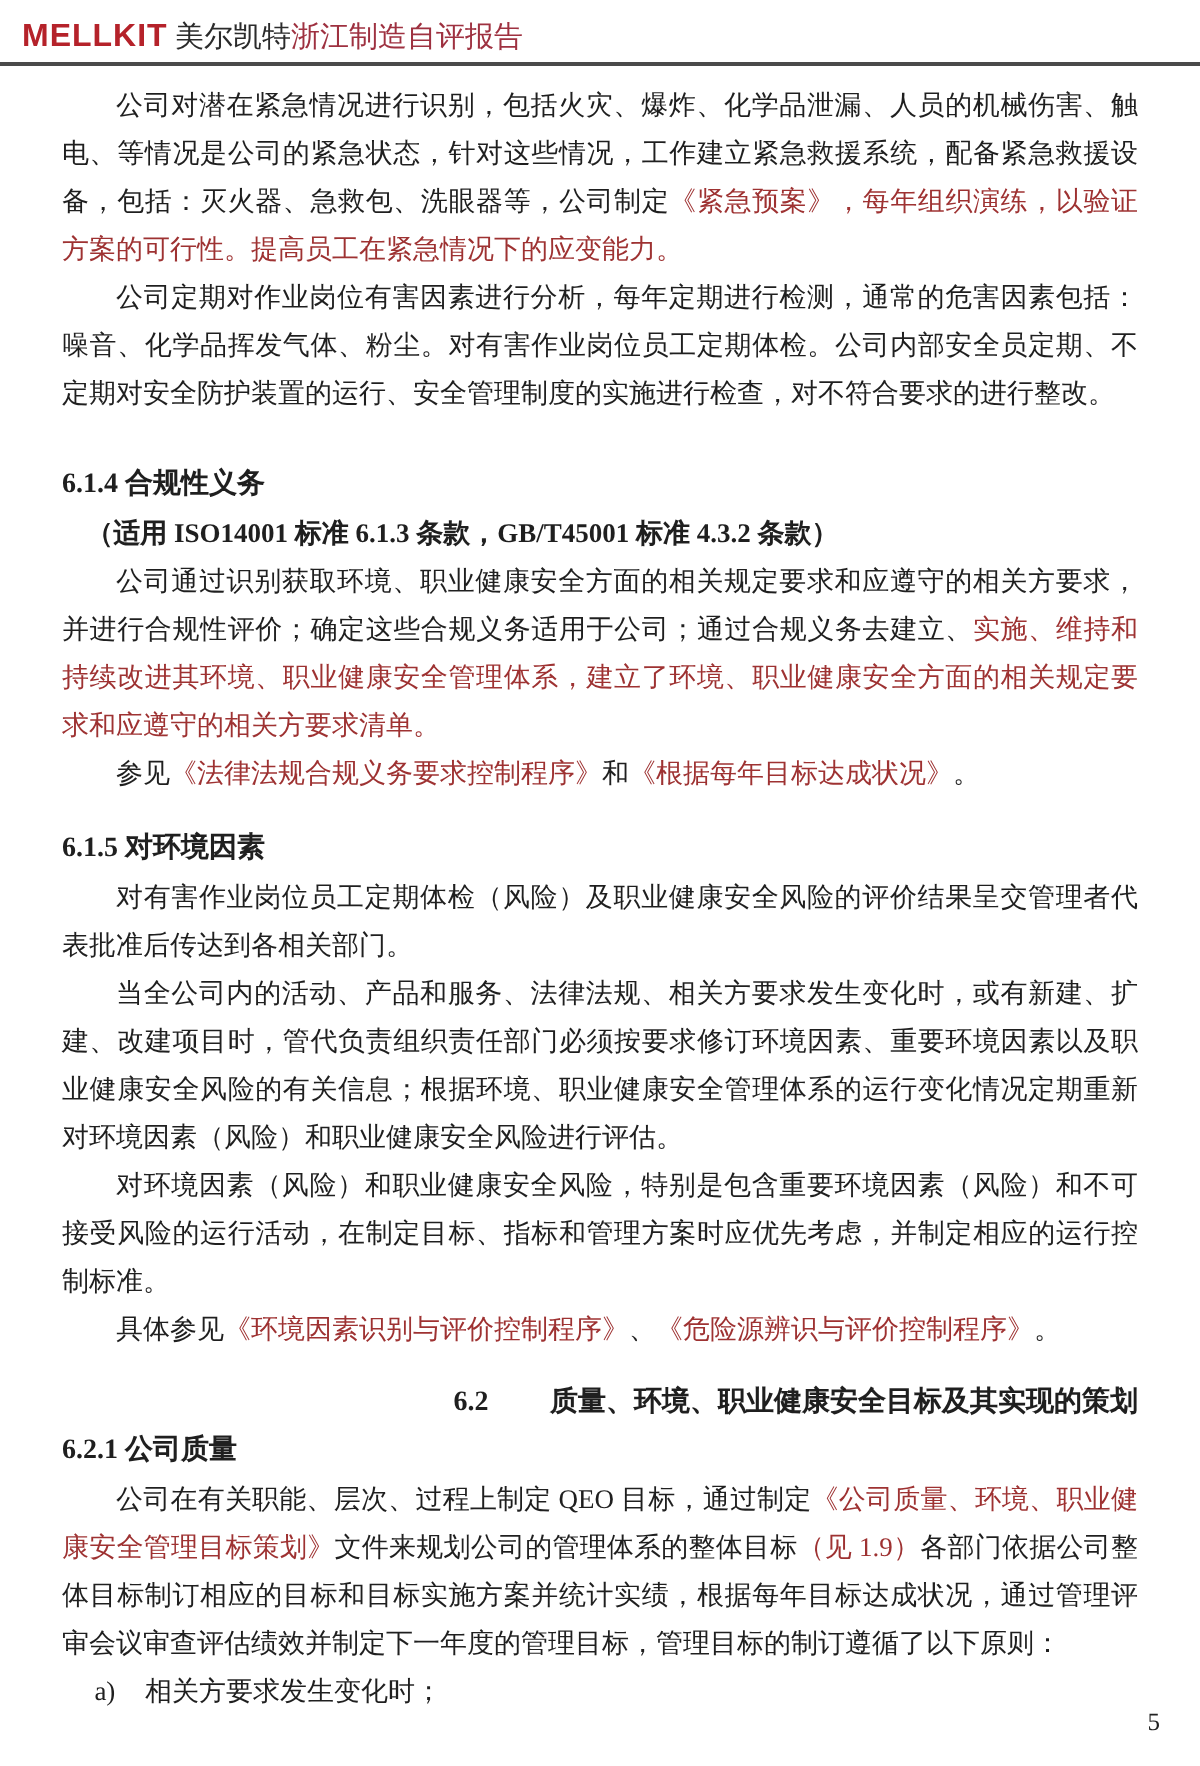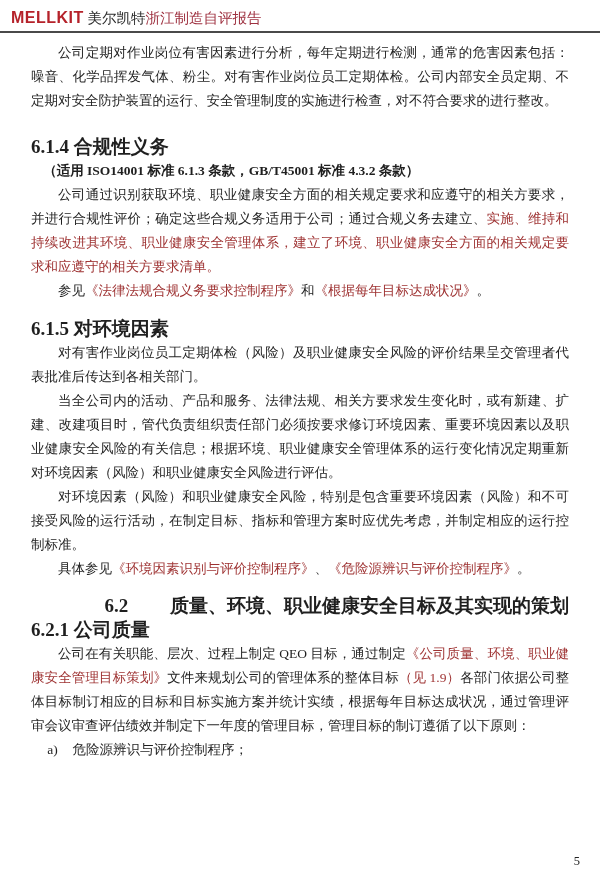--- a/index.html
+++ b/index.html
@@ -29,21 +29,21 @@
   .hdr .doctitle { color:#9e3140; }
   .content {
     padding:8px 31px 0 31px;
     font-size:13.5px;
     line-height:24px;
     text-align:justify;
   }
   p.para { margin:0; text-indent:2em; }
   .red { color:#9e3232; }
   h2 {
-    font-size:19px;
+    font-size:14px;
     line-height:24px;
     margin:0;
     font-weight:700;
     text-align:left;
   }
   .h614 { margin-top:22px; }
   .hsub  { font-weight:700; margin:0; text-indent:0.9em; line-height:24px; font-size:13.5px; }
   .h615 { margin-top:14px; }
   .h62  { margin-top:13px;text-align:right; }
   .h62 .gap { display:inline-block; width:2.2em; }
@@ -60,20 +60,21 @@
 <body>
 
 <div class="page">
 
   <div class="hdr">
     <span class="brand">MELLKIT</span><span class="company"> 美尔凯特</span><span class="doctitle">浙江制造自评报告</span>
   </div>
 
   <div class="content">
 
+    <p class="para"><span>公司对潜在紧急情况进行识别，包括火灾、爆炸、化学品泄漏、人员的机械伤害、触电、等情况是公司的紧急状态，针对这些情况，工作建立紧急救援系统，配备紧急救援设备，包括：灭火器、急救包、洗眼器等，公司制定</span><span class="red">《紧急预案》，每年组织演练，以验证方案的可行性。提高员工在紧急情况下的应变能力。</span></p>
 
     <p class="para"><span>公司定期对作业岗位有害因素进行分析，每年定期进行检测，通常的危害因素包括：噪音、化学品挥发气体、粉尘。对有害作业岗位员工定期体检。公司内部安全员定期、不定期对安全防护装置的运行、安全管理制度的实施进行检查，对不符合要求的进行整改。</span></p>
 
     <h2 class="h614">6.1.4 合规性义务</h2>
 
     <p class="hsub">（适用 ISO14001 标准 6.1.3 条款，GB/T45001 标准 4.3.2 条款）</p>
 
     <p class="para"><span>公司通过识别获取环境、职业健康安全方面的相关规定要求和应遵守的相关方要求，并进行合规性评价；确定这些合规义务适用于公司；通过合规义务去建立、</span><span class="red">实施、维持和持续改进其环境、职业健康安全管理体系，建立了环境、职业健康安全方面的相关规定要求和应遵守的相关方要求清单。</span></p>
 
     <p class="para"><span>参见</span><span class="red">《法律法规合规义务要求控制程序》</span><span>和</span><span class="red">《根据每年目标达成状况》</span><span>。</span></p>
@@ -87,19 +88,19 @@
     <p class="para"><span>对环境因素（风险）和职业健康安全风险，特别是包含重要环境因素（风险）和不可接受风险的运行活动，在制定目标、指标和管理方案时应优先考虑，并制定相应的运行控制标准。</span></p>
 
     <p class="para"><span>具体参见</span><span class="red">《环境因素识别与评价控制程序》</span><span>、</span><span class="red">《危险源辨识与评价控制程序》</span><span>。</span></p>
 
     <h2 class="h62"><span>6.2</span><span class="gap"></span><span>质量、环境、职业健康安全目标及其实现的策划</span></h2>
 
     <h2>6.2.1 公司质量</h2>
 
     <p class="para"><span>公司在有关职能、层次、过程上制定 QEO 目标，通过制定</span><span class="red">《公司质量、环境、职业健康安全管理目标策划》</span><span>文件来规划公司的管理体系的整体目标</span><span class="red">（见 1.9）</span><span>各部门依据公司整体目标制订相应的目标和目标实施方案并统计实绩，根据每年目标达成状况，通过管理评审会议审查评估绩效并制定下一年度的管理目标，管理目标的制订遵循了以下原则：</span></p>
 
-    <p class="list-a"><span class="marker">a)</span><span>危险源辨识与评价控制程序；</span></p>
+    <p class="list-a"><span class="marker">a)</span><span>相关方要求发生变化时；</span></p>
 
   </div>
 
   <div class="pagenum">5</div>
 
 </div>
 
 </body></html>

